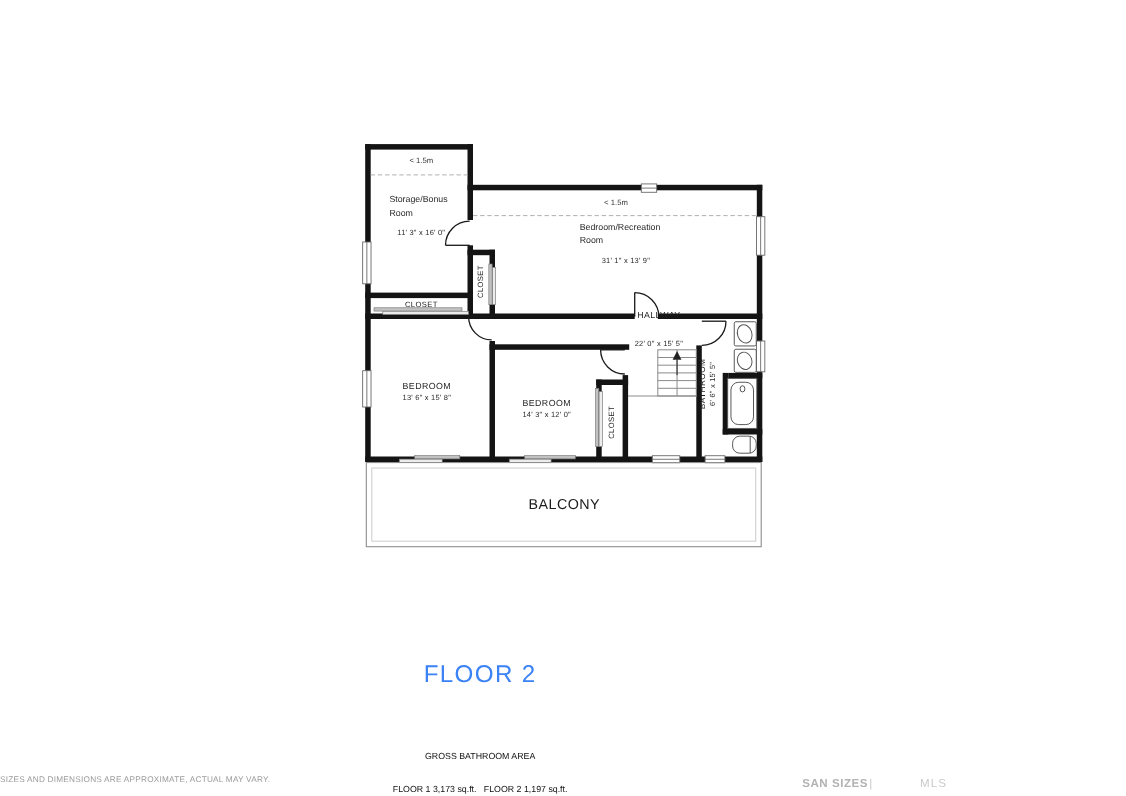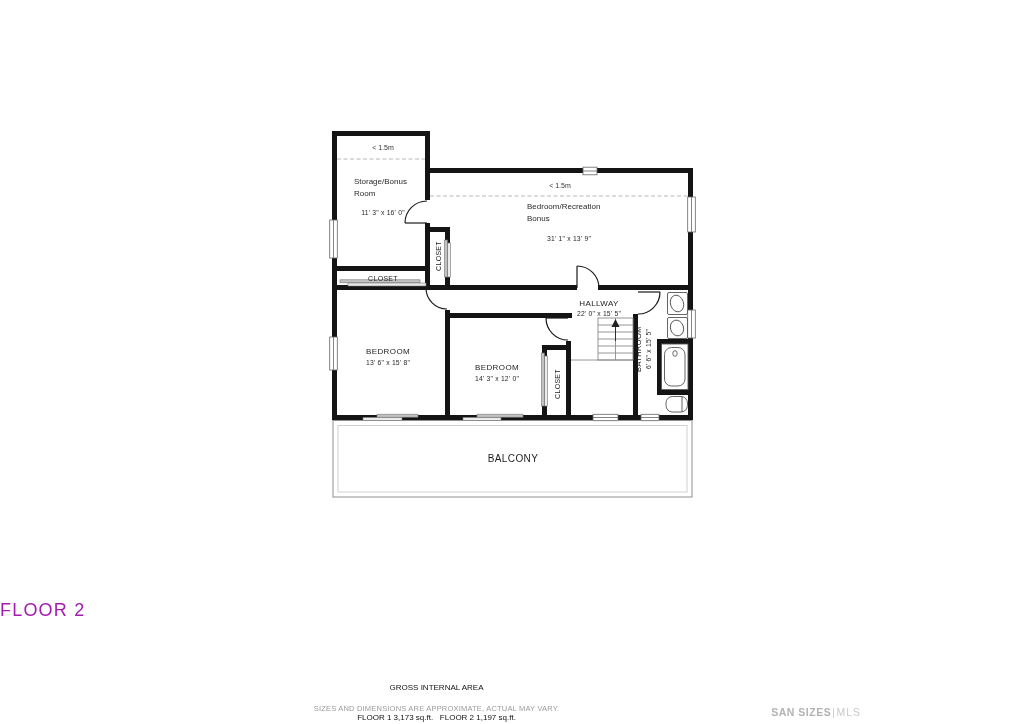--- a/index.html
+++ b/index.html
@@ -7,31 +7,31 @@
         font-family:"Liberation Sans","DejaVu Sans",sans-serif;color:#222;overflow:hidden;}
   #plan-svg{position:absolute;left:0;top:0;}
   .abs{position:absolute;}
   .ctr{transform:translate(-50%,-50%);text-align:center;white-space:nowrap;}
   .vert{transform:translate(-50%,-50%) rotate(-90deg);text-align:center;white-space:nowrap;}
   .room-name{font-size:8px;color:#2a2a2a;line-height:1.55;}
   .room-cap{font-size:8px;letter-spacing:.4px;color:#1d1d1d;}
   .dim{font-size:6.8px;color:#2a2a2a;letter-spacing:.2px;}
   .closet-lbl{font-size:7px;letter-spacing:.3px;color:#1d1d1d;}
   .headroom{font-size:7px;color:#333;}
-  .floor-title{left:0;right:0;top:600px;text-align:left;font-size:18px;
-               letter-spacing:1.2px;color:#a21caf;}
+  .floor-title{left:0;right:0;top:600px;text-align:center;font-size:22px;
+               letter-spacing:1.2px;color:#3b82f6;}
   .footer{left:0;right:0;top:663px;text-align:center;font-size:8px;color:#111;
           line-height:10px;white-space:pre;}
   .footer div{white-space:pre;}
-  .disclaimer{left:0;right:0;top:704px;text-align:center;font-size:7.5px;
+  .disclaimer{left:0;right:0;top:704px;font-size:7.5px;
               color:#9b9b9b;letter-spacing:.2px;white-space:pre;}
   .watermark{right:12px;top:706px;font-size:10.5px;letter-spacing:.5px;}
   .wm-brand{color:#b3b3b3;font-weight:700;}
   .wm-bar{color:#c9c9c9;font-weight:400;padding:0 1px;}
-  .wm-suffix{color:#c9c9c9;font-weight:400;letter-spacing:1px;}
+  .wm-suffix{color:#c9c9c9;font-weight:400;letter-spacing:1px;margin-left:42px;}
 </style>
 </head>
 <body>
 
 <div id="page">
 
   <svg id="plan-svg" width="1024" height="724" viewBox="0 0 1024 724">
 
     <g fill="#141414">
 
@@ -180,47 +180,47 @@
       <rect x="333" y="420.5" width="359" height="76.5" stroke="#8f8f8f" stroke-width="1"></rect>
       <rect x="338" y="425.5" width="349" height="66.5" stroke="#d0d0d0" stroke-width="1"></rect>
     </g>
   </svg>
 
   <div class="abs ctr headroom" style="left:383px;top:147px;">&lt; 1.5m</div>
   <div class="abs room-name" style="left:354px;top:176px;width:70px;">Storage/Bonus Room</div>
   <div class="abs ctr dim" style="left:383px;top:212px;">11' 3" x 16' 0"</div>
 
   <div class="abs ctr headroom" style="left:560px;top:185px;">&lt; 1.5m</div>
-  <div class="abs room-name" style="left:527px;top:201px;width:95px;">Bedroom/Recreation Bonus</div>
+  <div class="abs room-name" style="left:527px;top:201px;width:95px;">Bedroom/Recreation Room</div>
   <div class="abs ctr dim" style="left:569px;top:238px;">31' 1" x 13' 9"</div>
 
   <div class="abs ctr room-cap" style="left:388px;top:351px;">BEDROOM</div>
   <div class="abs ctr dim" style="left:388px;top:361.5px;">13' 6" x 15' 8"</div>
 
   <div class="abs ctr room-cap" style="left:497px;top:367px;">BEDROOM</div>
   <div class="abs ctr dim" style="left:497px;top:377.5px;">14' 3" x 12' 0"</div>
 
-  <div class="abs ctr room-cap" style="left:599px;top:303px;">HALLWAY</div>
+  <div class="abs ctr room-cap" style="left:599px;top:287px;">HALLWAY</div>
   <div class="abs ctr dim" style="left:599px;top:313px;">22' 0" x 15' 5"</div>
 
   <div class="abs ctr closet-lbl" style="left:383px;top:277.5px;">CLOSET</div>
   <div class="abs vert closet-lbl" style="left:437.5px;top:256px;">CLOSET</div>
   <div class="abs vert closet-lbl" style="left:556.5px;top:384px;">CLOSET</div>
 
   <div class="abs vert" style="left:644px;top:349px;line-height:1.5;">
     <div class="room-cap" style="font-size:7.5px;">BATHROOM</div>
     <div class="dim">6' 6" x 15' 5"</div>
   </div>
 
-  <div class="abs ctr room-cap" style="left:513px;top:458px;font-size:10px;text-align:right;">BALCONY</div>
+  <div class="abs ctr room-cap" style="left:513px;top:458px;font-size:13px;text-align:right;">BALCONY</div>
 
   <div class="abs floor-title">FLOOR 2</div>
 
   <div class="abs footer">
-    <div>GROSS INTERNAL AREA</div>
+    <div>GROSS BATHROOM AREA</div>
     <div>FLOOR 1 3,173 sq.ft.   FLOOR 2 1,197 sq.ft.</div>
     
     
   </div>
   <div class="abs disclaimer">SIZES AND DIMENSIONS ARE APPROXIMATE, ACTUAL MAY VARY.</div>
 
   <div class="abs watermark">
     <span class="wm-brand">SAN SIZES</span><span class="wm-bar">|</span><span class="wm-suffix">MLS</span>
   </div>
 

